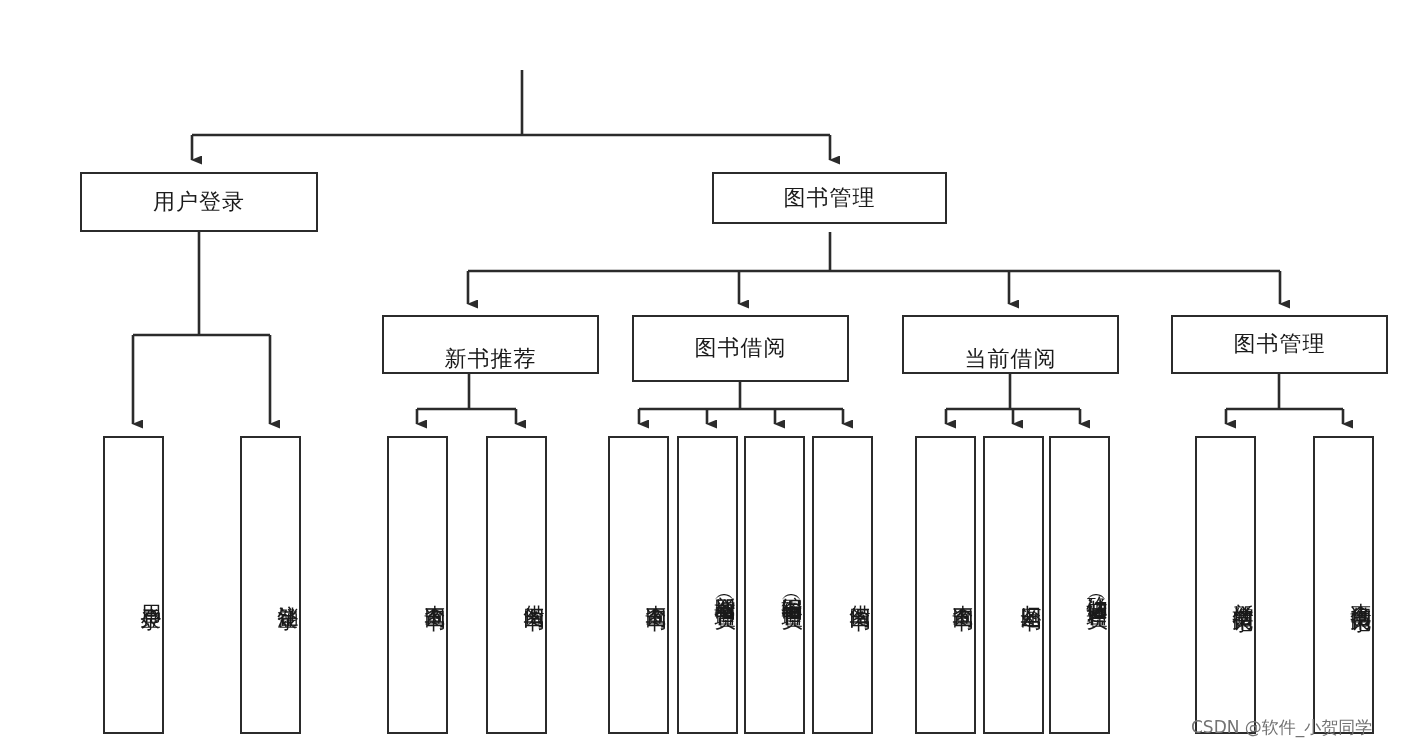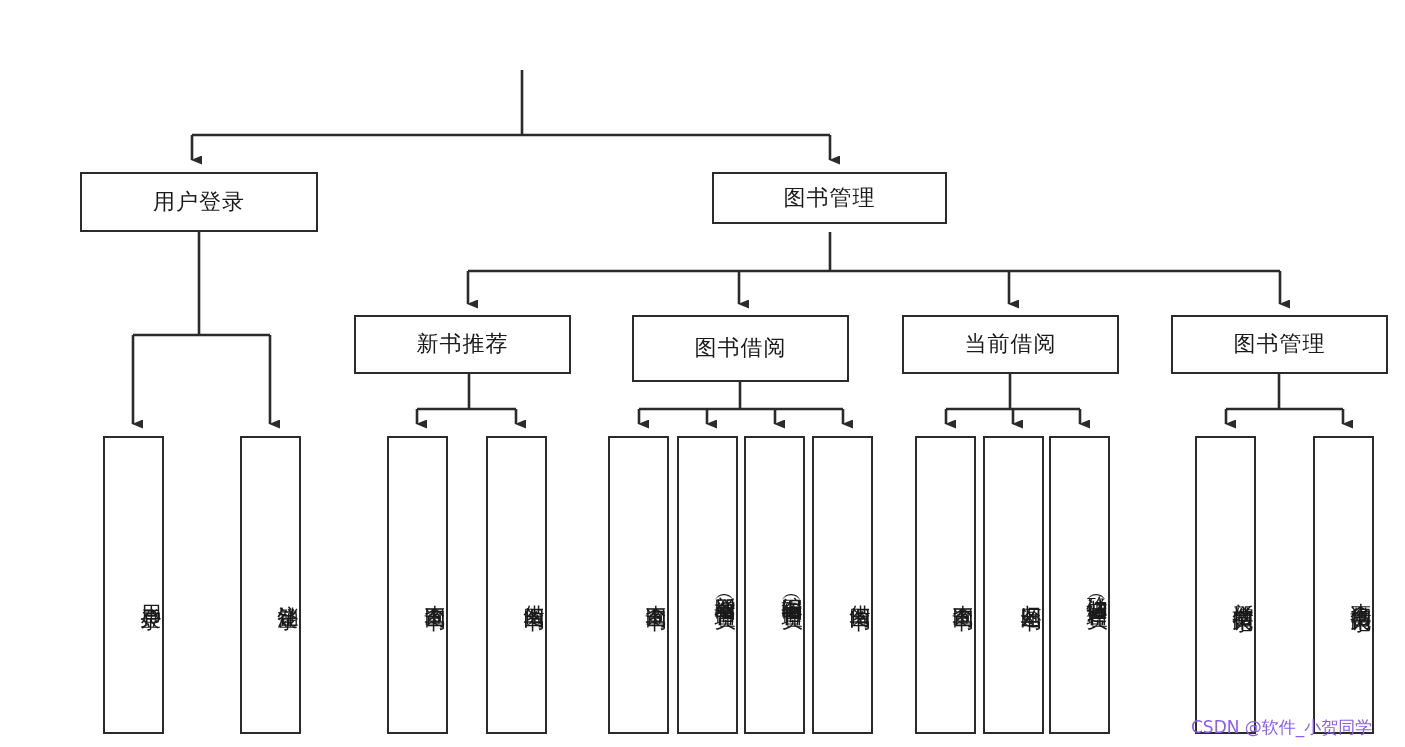--- a/index.html
+++ b/index.html
@@ -50,21 +50,21 @@
     padding-top: 6px;
   }
   .node-label {
     display: block;
     line-height: 1.12;
     white-space: nowrap;
   }
   .watermark {
     position: absolute;
     font-size: 17px;
-    color: #8b5cf6;
+    color: #737373;
     white-space: nowrap;
     font-family: "DejaVu Sans", "Liberation Sans", sans-serif;
   }
 </style>
 </head>
 <body>
 
 <div id="canvas">
 
   <svg class="edges" viewBox="0 0 1405 747">
@@ -119,29 +119,29 @@
 
 
   <div class="node horizontal" style="left:80px; top:172px; width:238px; height:60px;">
     <span class="node-label">用户登录</span>
   </div>
 
   <div class="node horizontal" style="left:712px; top:172px; width:235px; height:52px;">
     <span class="node-label">图书管理</span>
   </div>
 
-  <div class="node horizontal" style="left:354px; top:315px; width:217px; height:59px;">
+  <div class="node horizontal" style="left:382px; top:315px; width:217px; height:59px;align-items:flex-end;">
     <span class="node-label">新书推荐</span>
   </div>
 
   <div class="node horizontal" style="left:632px; top:315px; width:217px; height:67px;">
     <span class="node-label">图书借阅</span>
   </div>
 
-  <div class="node horizontal" style="left:902px; top:315px; width:217px; height:59px;">
+  <div class="node horizontal" style="left:902px; top:315px; width:217px; height:59px;align-items:flex-end;">
     <span class="node-label">当前借阅</span>
   </div>
 
   <div class="node horizontal" style="left:1171px; top:315px; width:217px; height:59px;">
     <span class="node-label">图书管理</span>
   </div>
 
   <div class="node vertical" style="left:103px; top:436px; width:61px; height:298px;">
     <span class="node-label">用户登录</span>
   </div>

